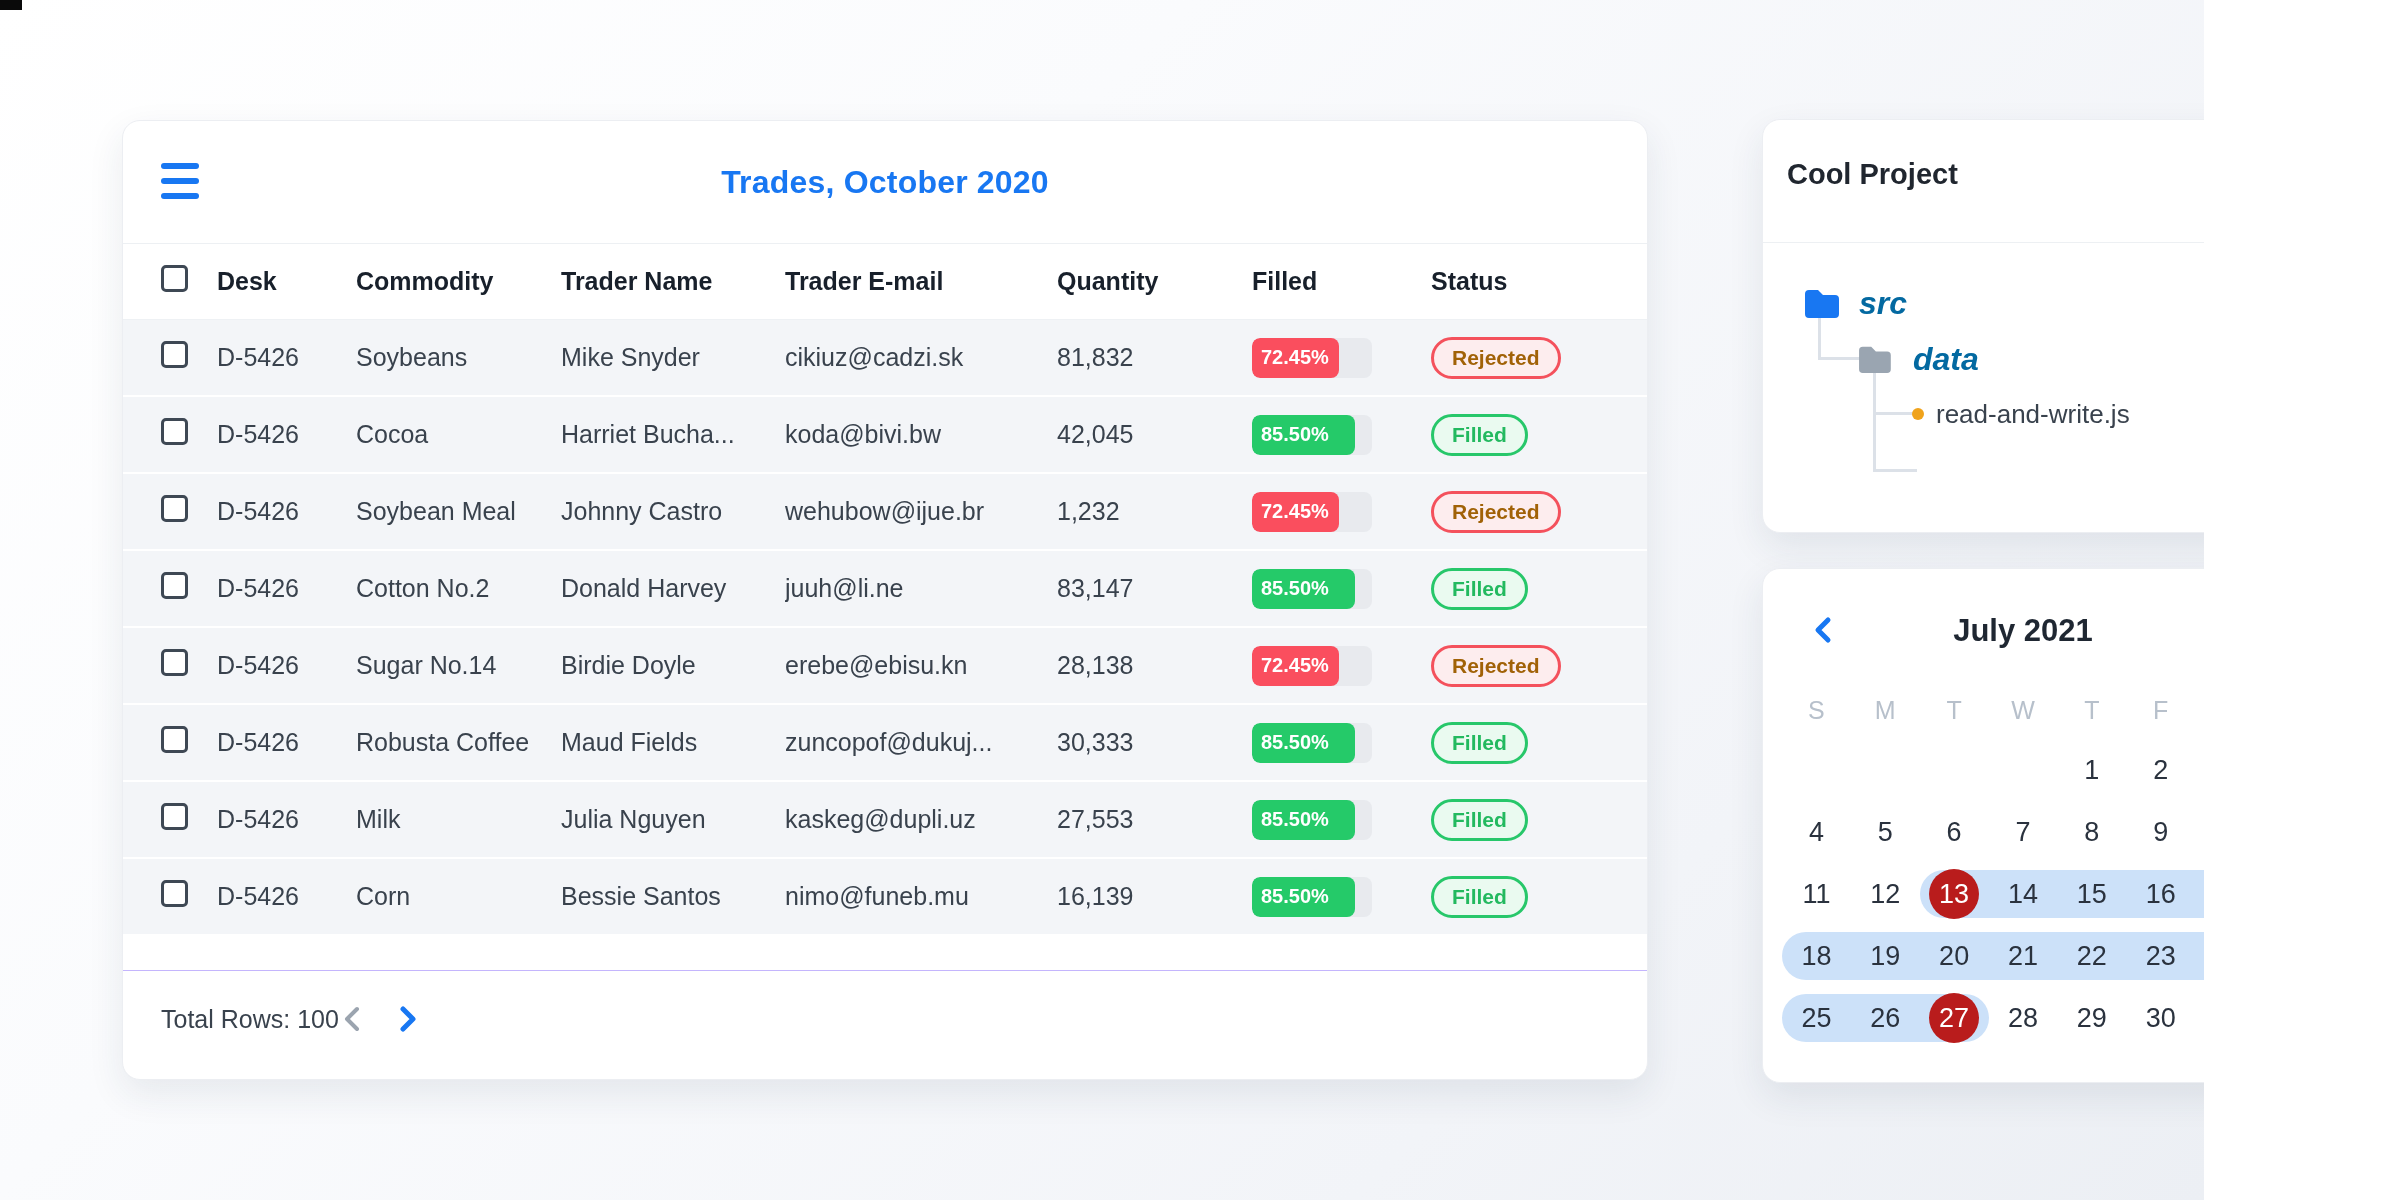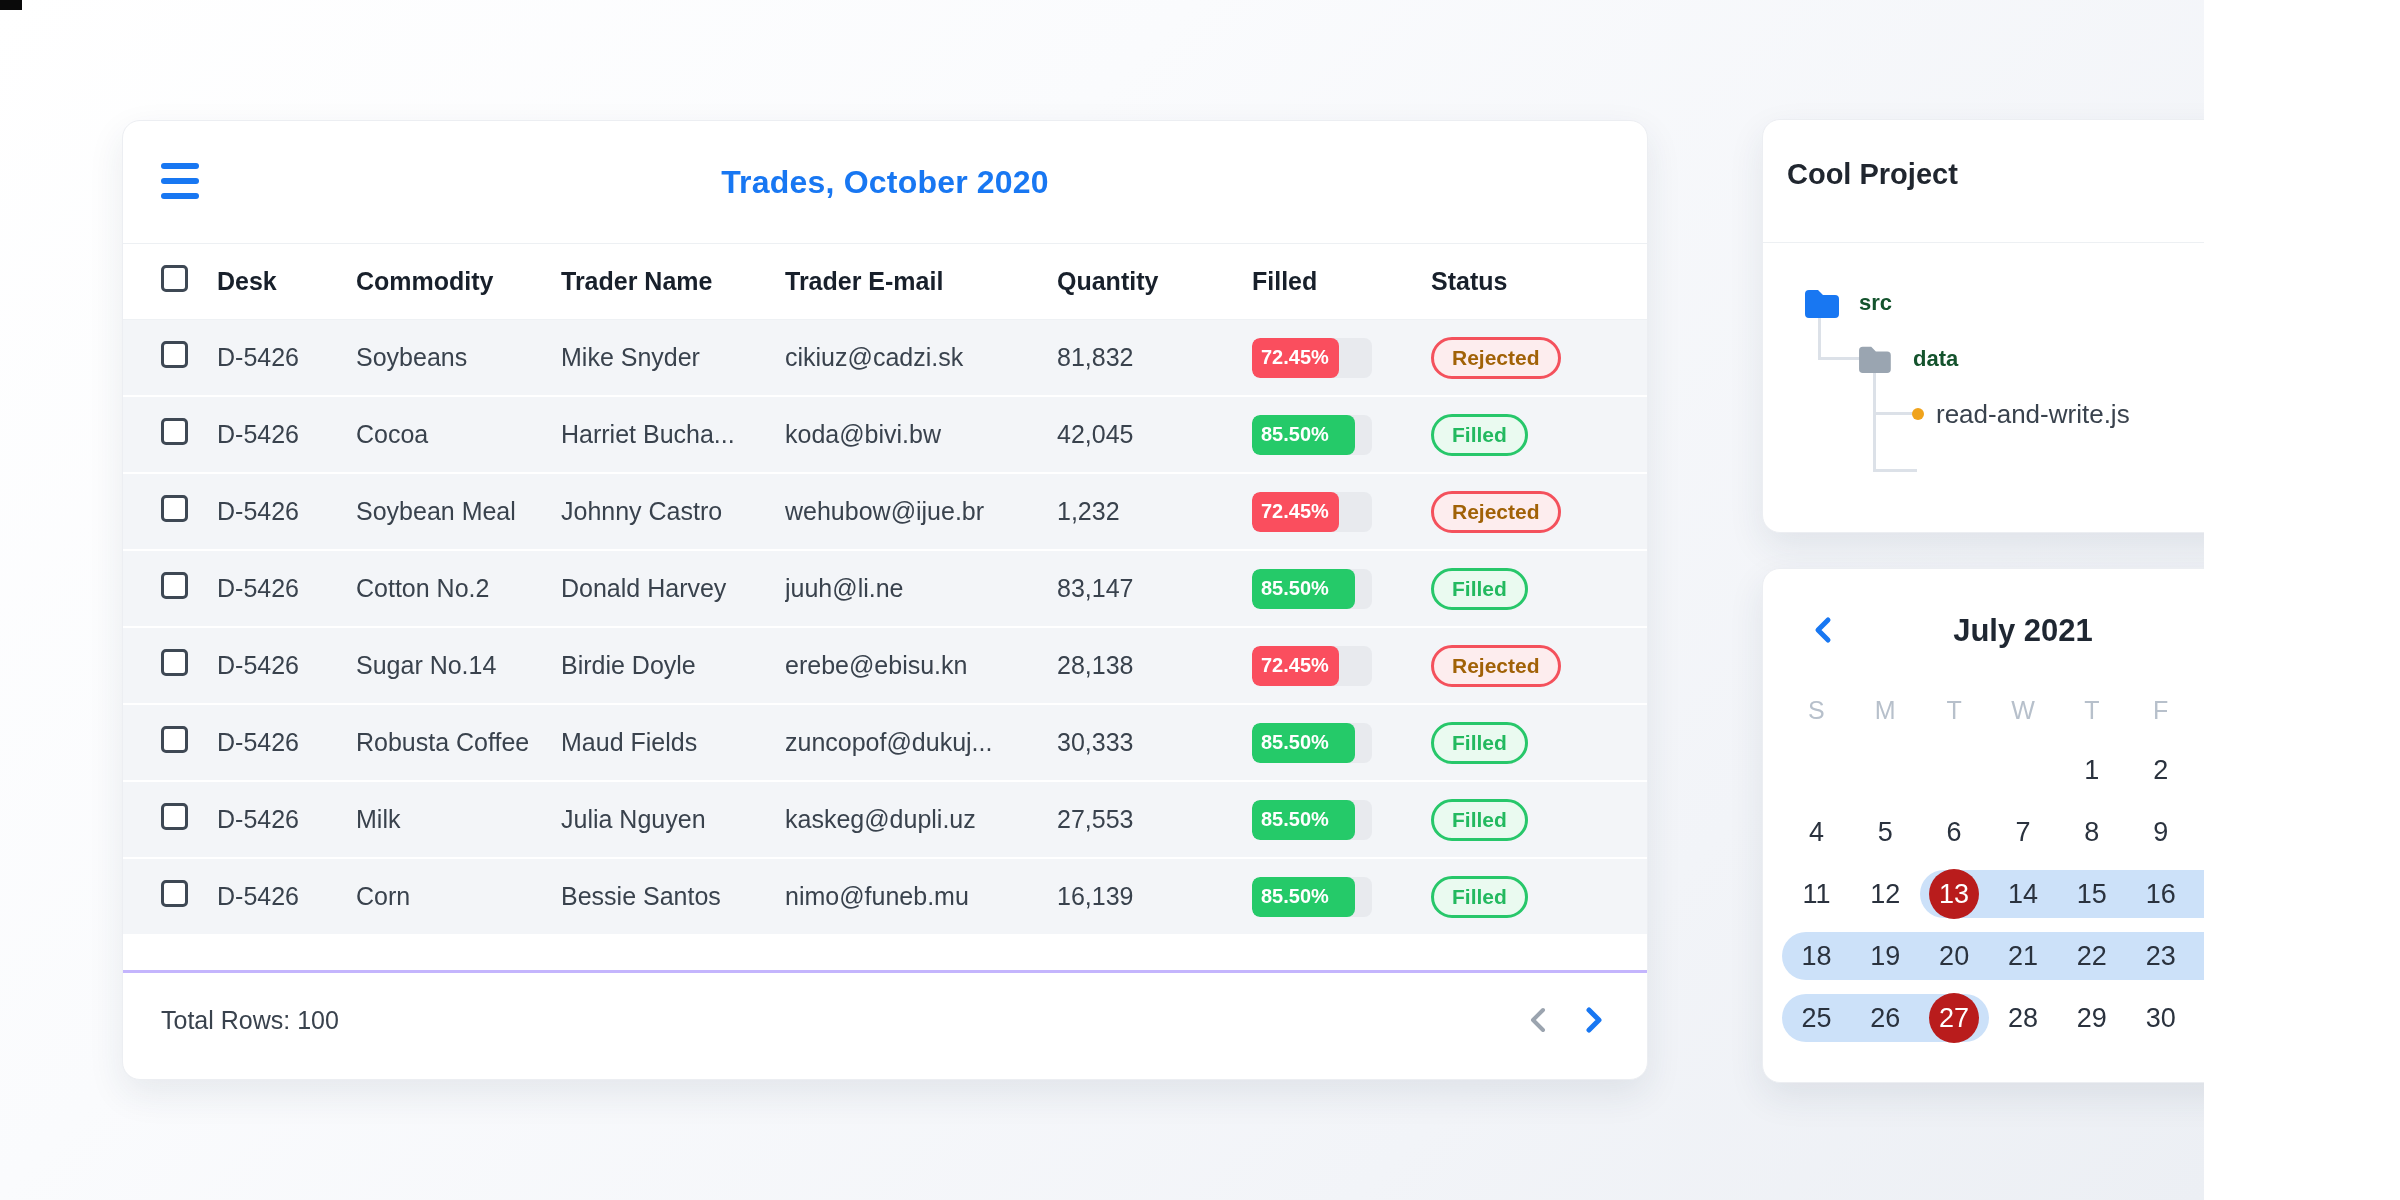--- a/index.html
+++ b/index.html
@@ -32,34 +32,34 @@
   .cell{white-space:nowrap;overflow:hidden;text-overflow:ellipsis;padding-right:14px;}
 
   .bar{width:120px;height:40px;background:#e8eaee;border-radius:8px;position:relative;overflow:hidden;}
   .bar-fill{height:100%;border-radius:8px;display:flex;align-items:center;
             color:#fff;font-weight:700;font-size:20px;padding-left:9px;box-sizing:border-box;}
 
   .pill{display:inline-block;padding:6px 18px;border-radius:26px;font-size:21px;font-weight:700;border:3px solid;}
   .pill.rejected{color:#a16207;border-color:#f4515c;background:#fdedee;}
   .pill.filled{color:#23b95f;border-color:#27c76a;background:#eafaf0;}
 
-  .trades-footer{position:absolute;left:0;right:0;bottom:0;height:109px;border-top:3px solid #c4b5fd;
-                 display:flex;align-items:center;justify-content:space-between;padding:0 40px 12px 38px;
+  .trades-footer{position:absolute;left:0;right:0;bottom:0;height:109px;border-top:1px solid #c4b5fd;
+                 display:flex;align-items:center;justify-content:flex-start;padding:0 40px 12px 38px;
                  font-size:25px;color:#39424d;box-sizing:border-box;}
   .pager{display:flex;gap:30px;align-items:center;}
   .pg{background:none;border:none;padding:0;cursor:pointer;display:flex;align-items:center;}
 
   
   .project{left:1762px;top:119px;width:520px;height:412px;}
   .project-title{position:absolute;left:24px;top:38px;margin:0;font-size:29px;font-weight:600;color:#20262f;}
   .project-divider{position:absolute;left:0;right:0;top:122px;height:1px;background:#edf0f3;}
   .tree{position:absolute;left:0;top:122px;right:0;bottom:0;}
   .trow{position:absolute;left:0;right:0;height:44px;display:flex;align-items:center;}
   .t-src{top:39px;}  .t-data{top:95px;}  .t-file1{top:150px;}  .t-file2{top:207px;}
-  .folder-label{font-size:22px;font-weight:700;color:#14532d;}
+  .folder-label{font-size:32px;font-weight:700;color:#0369a1;font-style:italic;}
   .file-label{font-size:26px;color:#39424d;}
   .bullet{display:inline-block;width:12px;height:12px;border-radius:50%;background:#f0a31c;}
   .tree-chevron{position:absolute;right:40px;background:none;border:none;padding:0;cursor:pointer;height:24px;}
   .tc1{top:49px;} .tc2{top:105px;}
   .tline{position:absolute;background:#dce1e8;}
   .v1{left:55px;top:62px;width:3px;height:56px;}
   .h1{left:55px;top:115px;width:42px;height:3px;}
   .v2{left:110px;top:118px;width:3px;height:112px;}
   .h2{left:110px;top:170px;width:44px;height:3px;}
   .h3{left:110px;top:227px;width:44px;height:3px;}

